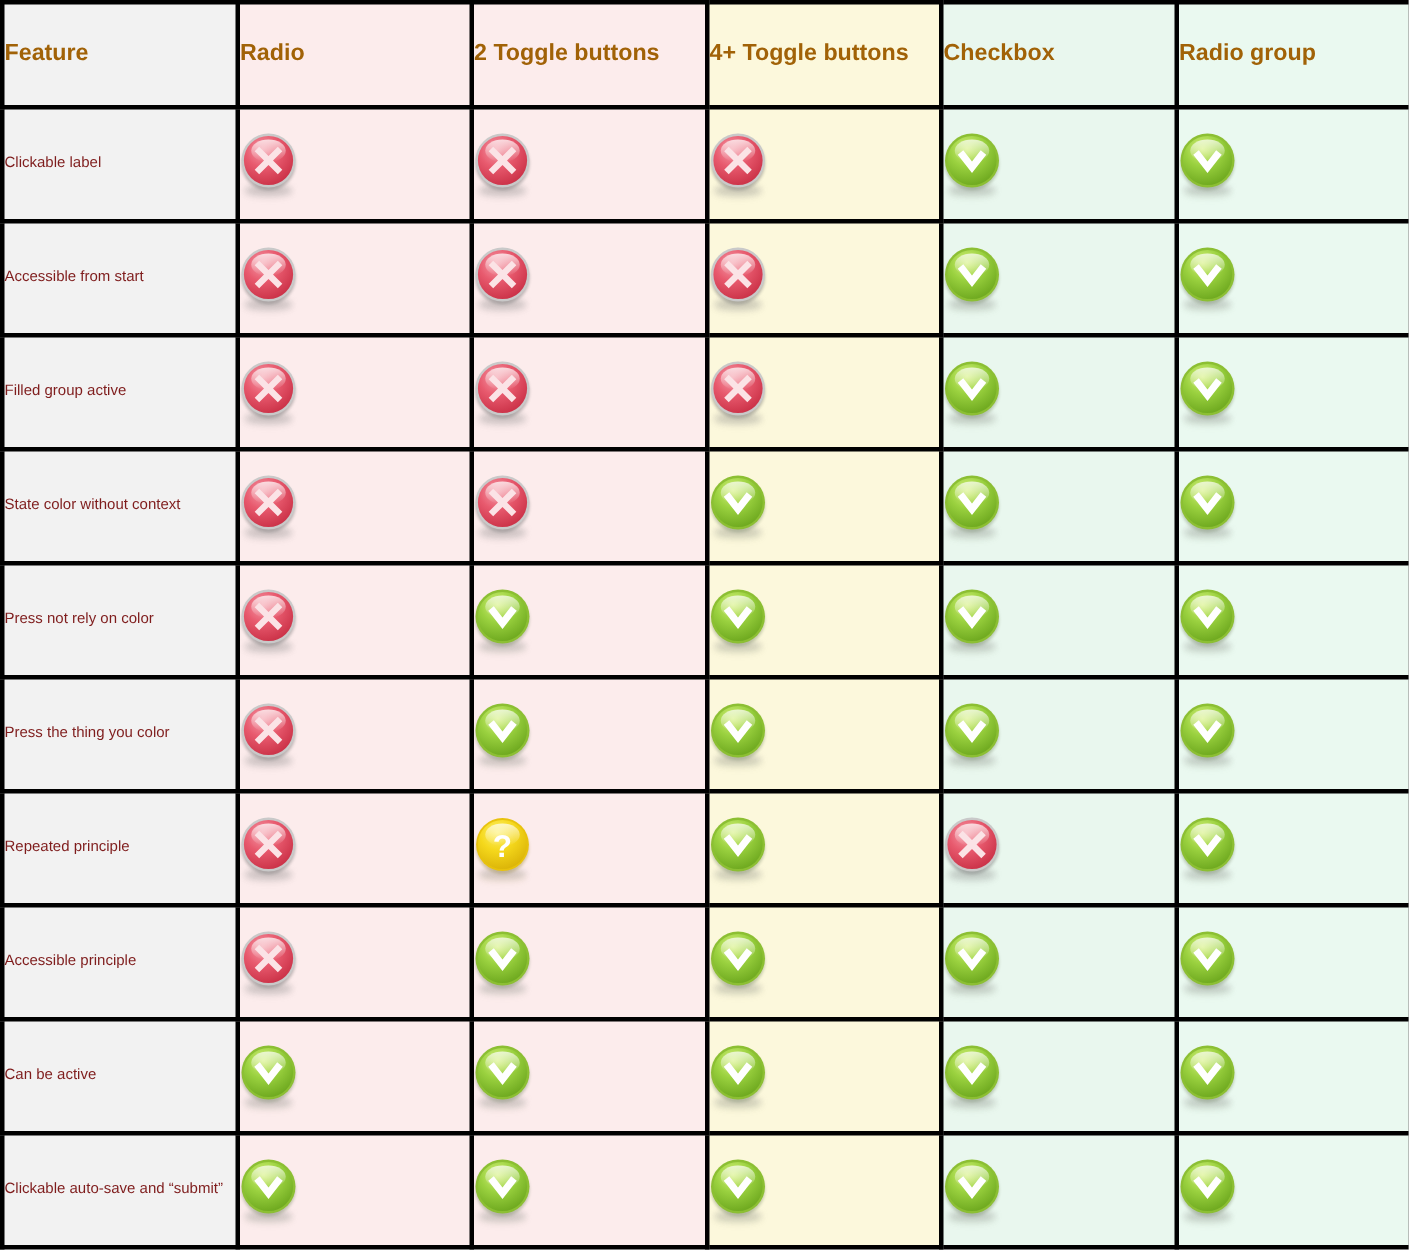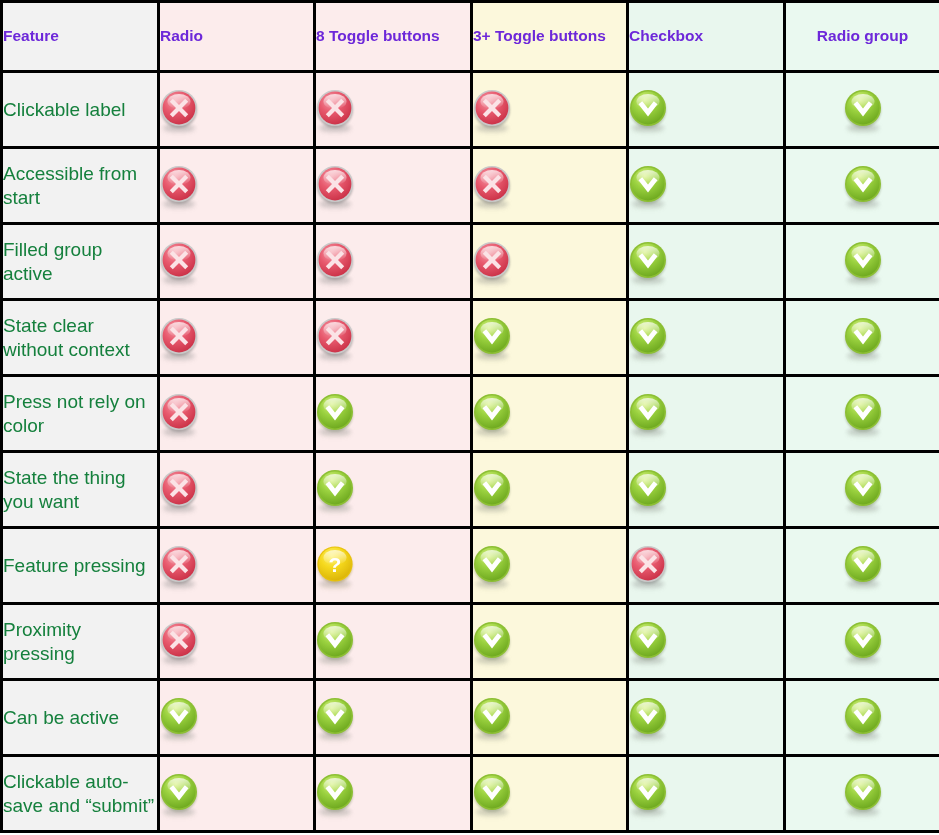--- a/index.html
+++ b/index.html
@@ -38,50 +38,50 @@
     padding: 0;
     vertical-align: middle;
     box-sizing: border-box;
   }
 
   
   thead th {
     height: 70px;
     font-size: 15.5px;
     font-weight: bold;
-    color: #6d28d9;
+    color: #a16207;
     text-align: left;
     line-height: 1.18;
     padding: 0 0 0 11px;
   }
 
   
   tbody td {
     height: 76px;
   }
 
   td.feature-cell {
-    font-size: 19px;
+    font-size: 10px;
     font-weight: normal;
-    color: #15803d;
+    color: #7f1d1d;
     line-height: 1.22;
     padding: 0 8px 0 11px;
     text-align: left;
   }
 
   td.icon-cell {
     padding-left: 22px;
   }
 
   
   .bg-feature { background: #f2f2f2; }
   .bg-pink    { background: #fcecec; }
   .bg-yellow  { background: #fcf8dc; }
   .bg-mint    { background: #e9f7ee; }
-  .bg-mint2   { background: #eaf9f0; text-align: center; }
+  .bg-mint2   { background: #eaf9f0; }
 
   
   .badge {
     position: relative;
     display: inline-block;
     width: 38px;
     height: 38px;
     border-radius: 50%;
     line-height: 0;
   }
@@ -117,22 +117,22 @@
       <col class="c-toggle">
       <col class="c-two">
     <col class="c-three">
       <col class="c-check">
       <col class="c-radio">
   </colgroup>
   <thead>
     <tr id="header-row">
         <th class="bg-feature"><span>Feature</span></th>
         <th class="bg-pink"><span>Radio</span></th>
-        <th class="bg-pink"><span>8 Toggle buttons</span></th>
-        <th class="bg-yellow"><span>3+ Toggle buttons</span></th>
+        <th class="bg-pink"><span>2 Toggle buttons</span></th>
+        <th class="bg-yellow"><span>4+ Toggle buttons</span></th>
         <th class="bg-mint"><span>Checkbox</span></th>
         <th class="bg-mint2"><span>Radio group</span></th>
       </tr>
   </thead>
   <tbody id="table-body">
       <tr>
         <td class="feature-cell bg-feature"><span>Clickable label</span></td>
         <td class="icon-cell bg-pink"><span class="badge badge-cross" title="No"><svg viewBox="0 0 38 38" aria-hidden="true">
               <defs>
                 <radialGradient id="gX_0" cx="38%" cy="28%" r="78%">
@@ -389,21 +389,21 @@
                   <stop offset="100%" stop-color="#ffffff" stop-opacity="0"></stop>
                 </linearGradient>
               </defs>
               <circle cx="19" cy="19" r="18" fill="#8cbf33"></circle>
               <circle cx="19" cy="19" r="16.4" fill="url(#gC_14)"></circle>
               <ellipse cx="19" cy="12.5" rx="11.5" ry="7.5" fill="url(#gCs_14)"></ellipse>
               <path d="M9.5 15.2 L13.2 12.2 L19 19.6 L24.8 12.2 L28.5 15.2 L19 27.4 Z" fill="#ffffff"></path>
             </svg></span></td>
       </tr>
       <tr>
-        <td class="feature-cell bg-feature"><span>State clear without context</span></td>
+        <td class="feature-cell bg-feature"><span>State color without context</span></td>
         <td class="icon-cell bg-pink"><span class="badge badge-cross" title="No"><svg viewBox="0 0 38 38" aria-hidden="true">
               <defs>
                 <radialGradient id="gX_15" cx="38%" cy="28%" r="78%">
                   <stop offset="0%" stop-color="#f49aa7"></stop>
                   <stop offset="45%" stop-color="#e85a6e"></stop>
                   <stop offset="100%" stop-color="#c92f45"></stop>
                 </radialGradient>
                 <linearGradient id="gXs_15" x1="0" y1="0" x2="0" y2="1">
                   <stop offset="0%" stop-color="#ffffff" stop-opacity=".75"></stop>
                   <stop offset="100%" stop-color="#ffffff" stop-opacity="0"></stop>
@@ -565,21 +565,21 @@
                   <stop offset="100%" stop-color="#ffffff" stop-opacity="0"></stop>
                 </linearGradient>
               </defs>
               <circle cx="19" cy="19" r="18" fill="#8cbf33"></circle>
               <circle cx="19" cy="19" r="16.4" fill="url(#gC_24)"></circle>
               <ellipse cx="19" cy="12.5" rx="11.5" ry="7.5" fill="url(#gCs_24)"></ellipse>
               <path d="M9.5 15.2 L13.2 12.2 L19 19.6 L24.8 12.2 L28.5 15.2 L19 27.4 Z" fill="#ffffff"></path>
             </svg></span></td>
       </tr>
       <tr>
-        <td class="feature-cell bg-feature"><span>State the thing you want</span></td>
+        <td class="feature-cell bg-feature"><span>Press the thing you color</span></td>
         <td class="icon-cell bg-pink"><span class="badge badge-cross" title="No"><svg viewBox="0 0 38 38" aria-hidden="true">
               <defs>
                 <radialGradient id="gX_25" cx="38%" cy="28%" r="78%">
                   <stop offset="0%" stop-color="#f49aa7"></stop>
                   <stop offset="45%" stop-color="#e85a6e"></stop>
                   <stop offset="100%" stop-color="#c92f45"></stop>
                 </radialGradient>
                 <linearGradient id="gXs_25" x1="0" y1="0" x2="0" y2="1">
                   <stop offset="0%" stop-color="#ffffff" stop-opacity=".75"></stop>
                   <stop offset="100%" stop-color="#ffffff" stop-opacity="0"></stop>
@@ -653,21 +653,21 @@
                   <stop offset="100%" stop-color="#ffffff" stop-opacity="0"></stop>
                 </linearGradient>
               </defs>
               <circle cx="19" cy="19" r="18" fill="#8cbf33"></circle>
               <circle cx="19" cy="19" r="16.4" fill="url(#gC_29)"></circle>
               <ellipse cx="19" cy="12.5" rx="11.5" ry="7.5" fill="url(#gCs_29)"></ellipse>
               <path d="M9.5 15.2 L13.2 12.2 L19 19.6 L24.8 12.2 L28.5 15.2 L19 27.4 Z" fill="#ffffff"></path>
             </svg></span></td>
       </tr>
       <tr>
-        <td class="feature-cell bg-feature"><span>Feature pressing</span></td>
+        <td class="feature-cell bg-feature"><span>Repeated principle</span></td>
         <td class="icon-cell bg-pink"><span class="badge badge-cross" title="No"><svg viewBox="0 0 38 38" aria-hidden="true">
               <defs>
                 <radialGradient id="gX_30" cx="38%" cy="28%" r="78%">
                   <stop offset="0%" stop-color="#f49aa7"></stop>
                   <stop offset="45%" stop-color="#e85a6e"></stop>
                   <stop offset="100%" stop-color="#c92f45"></stop>
                 </radialGradient>
                 <linearGradient id="gXs_30" x1="0" y1="0" x2="0" y2="1">
                   <stop offset="0%" stop-color="#ffffff" stop-opacity=".75"></stop>
                   <stop offset="100%" stop-color="#ffffff" stop-opacity="0"></stop>
@@ -741,21 +741,21 @@
                   <stop offset="100%" stop-color="#ffffff" stop-opacity="0"></stop>
                 </linearGradient>
               </defs>
               <circle cx="19" cy="19" r="18" fill="#8cbf33"></circle>
               <circle cx="19" cy="19" r="16.4" fill="url(#gC_34)"></circle>
               <ellipse cx="19" cy="12.5" rx="11.5" ry="7.5" fill="url(#gCs_34)"></ellipse>
               <path d="M9.5 15.2 L13.2 12.2 L19 19.6 L24.8 12.2 L28.5 15.2 L19 27.4 Z" fill="#ffffff"></path>
             </svg></span></td>
       </tr>
       <tr>
-        <td class="feature-cell bg-feature"><span>Proximity pressing</span></td>
+        <td class="feature-cell bg-feature"><span>Accessible principle</span></td>
         <td class="icon-cell bg-pink"><span class="badge badge-cross" title="No"><svg viewBox="0 0 38 38" aria-hidden="true">
               <defs>
                 <radialGradient id="gX_35" cx="38%" cy="28%" r="78%">
                   <stop offset="0%" stop-color="#f49aa7"></stop>
                   <stop offset="45%" stop-color="#e85a6e"></stop>
                   <stop offset="100%" stop-color="#c92f45"></stop>
                 </radialGradient>
                 <linearGradient id="gXs_35" x1="0" y1="0" x2="0" y2="1">
                   <stop offset="0%" stop-color="#ffffff" stop-opacity=".75"></stop>
                   <stop offset="100%" stop-color="#ffffff" stop-opacity="0"></stop>

